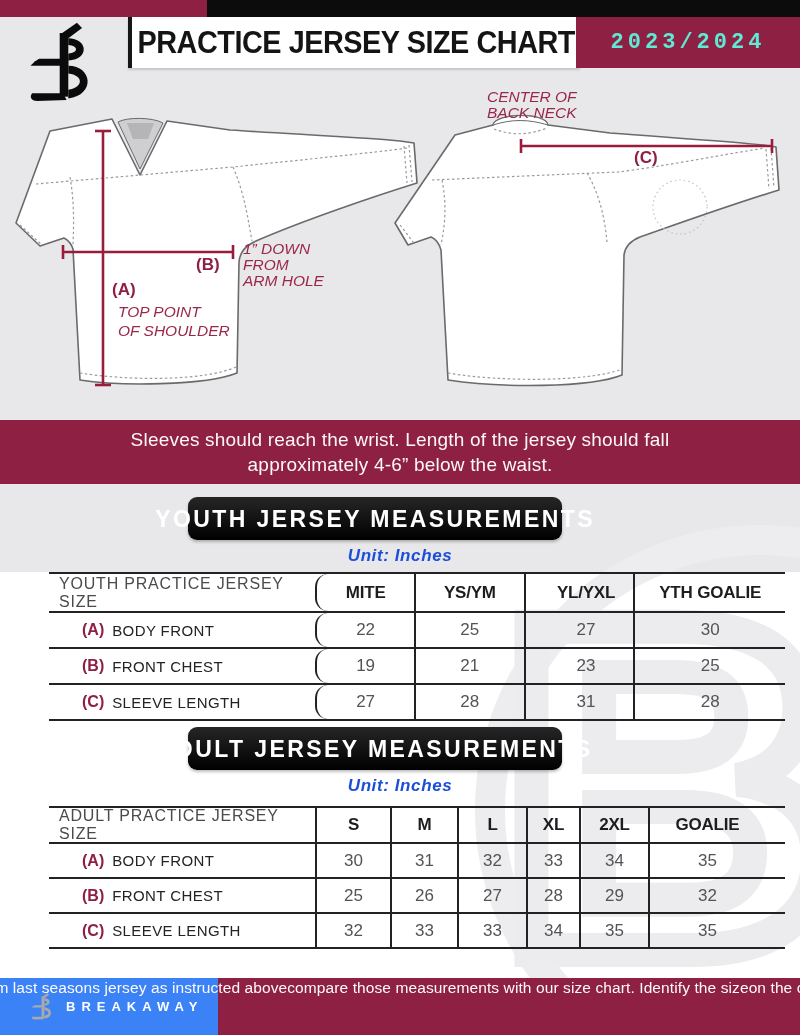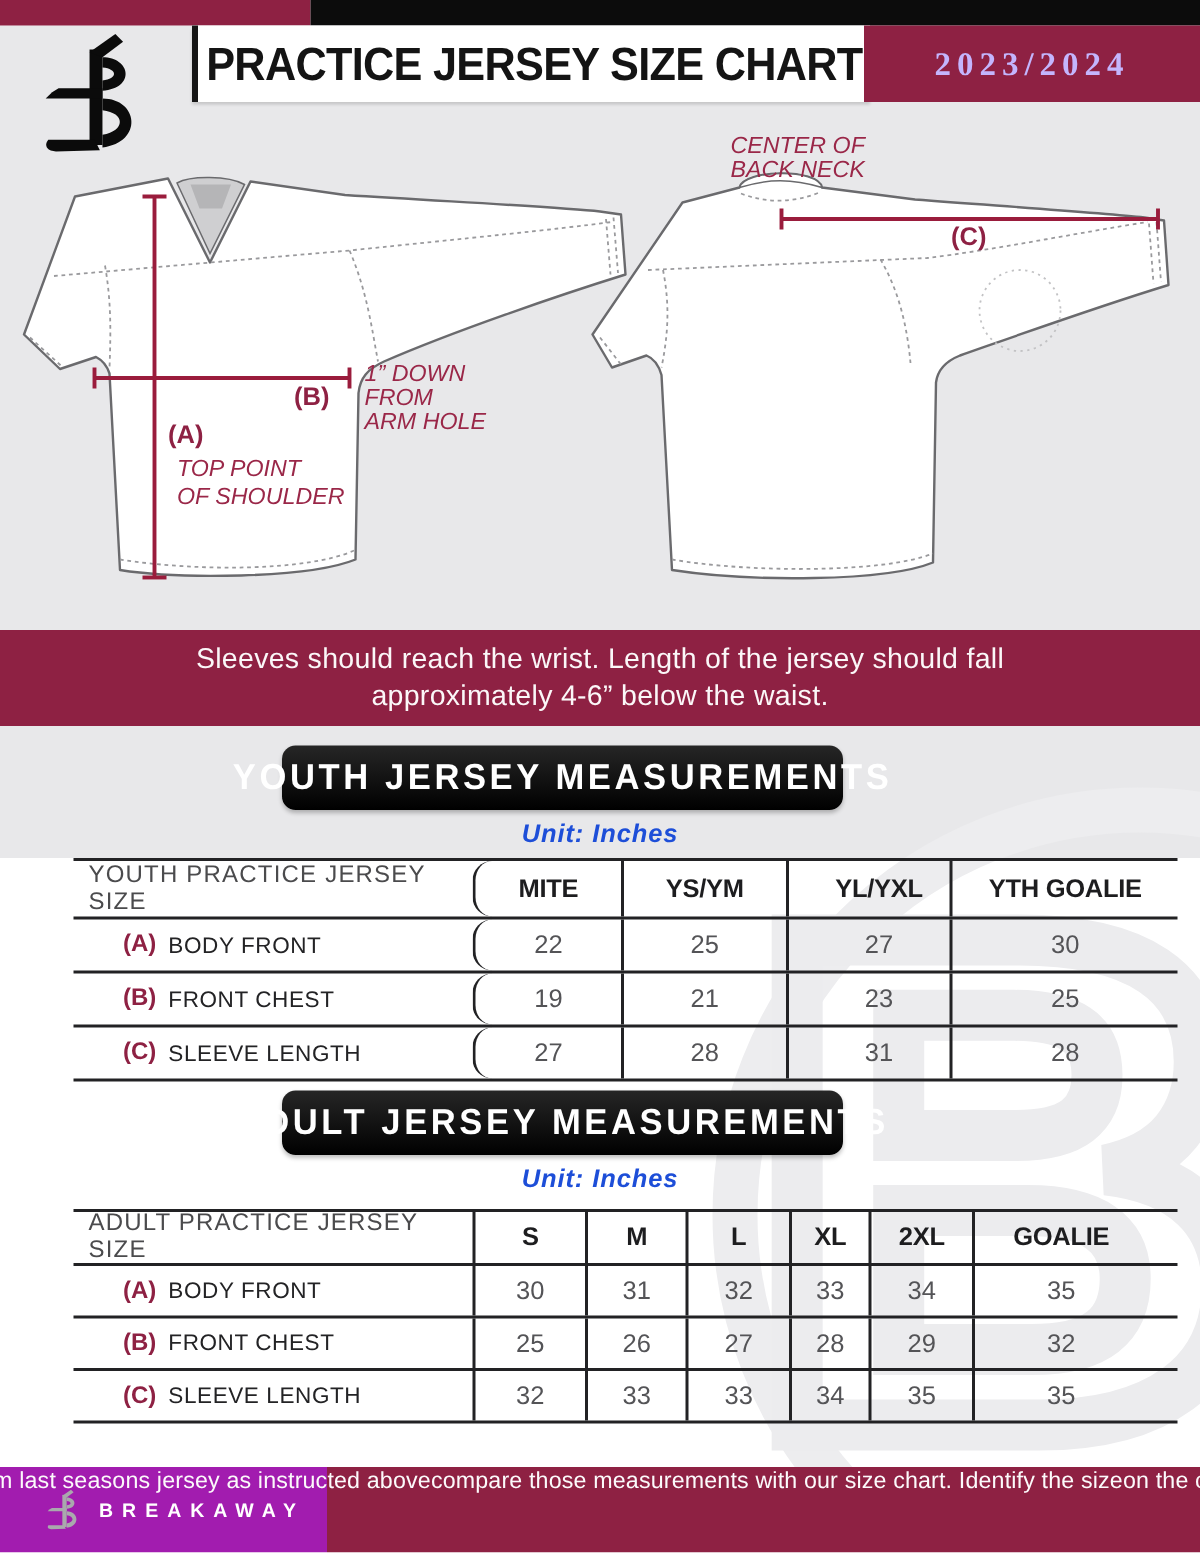--- a/index.html
+++ b/index.html
@@ -26,22 +26,22 @@
   }
   .title-box .t{
     font-weight:bold;font-size:31px;color:#141414;letter-spacing:-.5px;
     transform:scaleX(.93);white-space:nowrap;
   }
   .season-box{
     left:576px;top:17px;width:224px;height:51px;background:#8e2143;
     display:flex;align-items:center;justify-content:center;
   }
   .season-box .t{
-    font-family:Liberation Serif, serif;font-weight:bold;
-    font-size:22px;color:#c4b5fd;letter-spacing:4px;white-space:nowrap;
+    font-family:Liberation Mono, monospace;font-weight:bold;
+    font-size:22px;color:#5eead4;letter-spacing:4px;white-space:nowrap;
   }
   .logo-top{left:24px;top:21px;width:80px;height:86px;}
 
   
   .notice{
     left:0;top:420px;width:800px;height:64px;background:#8e2143;
     display:flex;flex-direction:column;align-items:center;justify-content:center;
     color:#fbf7f8;font-size:19px;line-height:25px;letter-spacing:.2px;
     text-align:center;
   }
@@ -77,21 +77,21 @@
   .size-table .rowkey{font-weight:bold;font-size:16px;color:#8e2143;padding-left:23px;padding-right:8px;}
   .size-table .rowlabel{font-size:15px;color:#232325;letter-spacing:.4px;}
   .yt .h{height:37px;} .yt .r{height:34px;}
   .yt .c1{width:267px;} .yt .c2{width:99px;border-radius:13px;} .yt .c3{width:110px;} .yt .c4{width:110px;padding-left:13px;} .yt .c5{width:152px;}
   .at .h{height:34px;} .at .r{height:33px;}
   .at .c1{width:266px;} .at .c2{width:75px;} .at .c3{width:67px;} .at .c4{width:69px;}
   .at .c5{width:53px;} .at .c6{width:69px;} .at .c7{width:117px;text-align:right;}
 
   
   .footer-black{
-    left:0;top:978px;width:218px;height:57px;background:#a21caf;
+    left:0;top:978px;width:218px;height:57px;background:#3b82f6;
     display:flex;align-items:center;justify-content:flex-start;padding-left:30px;box-sizing:border-box;
   }
   .footer-black .brand{
     color:#ffffff;font-weight:bold;font-size:13px;letter-spacing:6px;margin-left:10px;white-space:nowrap;
   }
   .footer-maroon{
     left:218px;top:978px;width:582px;height:57px;background:#8e2143;
     display:flex;flex-direction:row;justify-content:center;padding-left:14px;box-sizing:border-box;
   }
   .footer-maroon .line{color:#fcfafb;font-size:15.5px;line-height:19.5px;letter-spacing:.1px;white-space:nowrap;}

